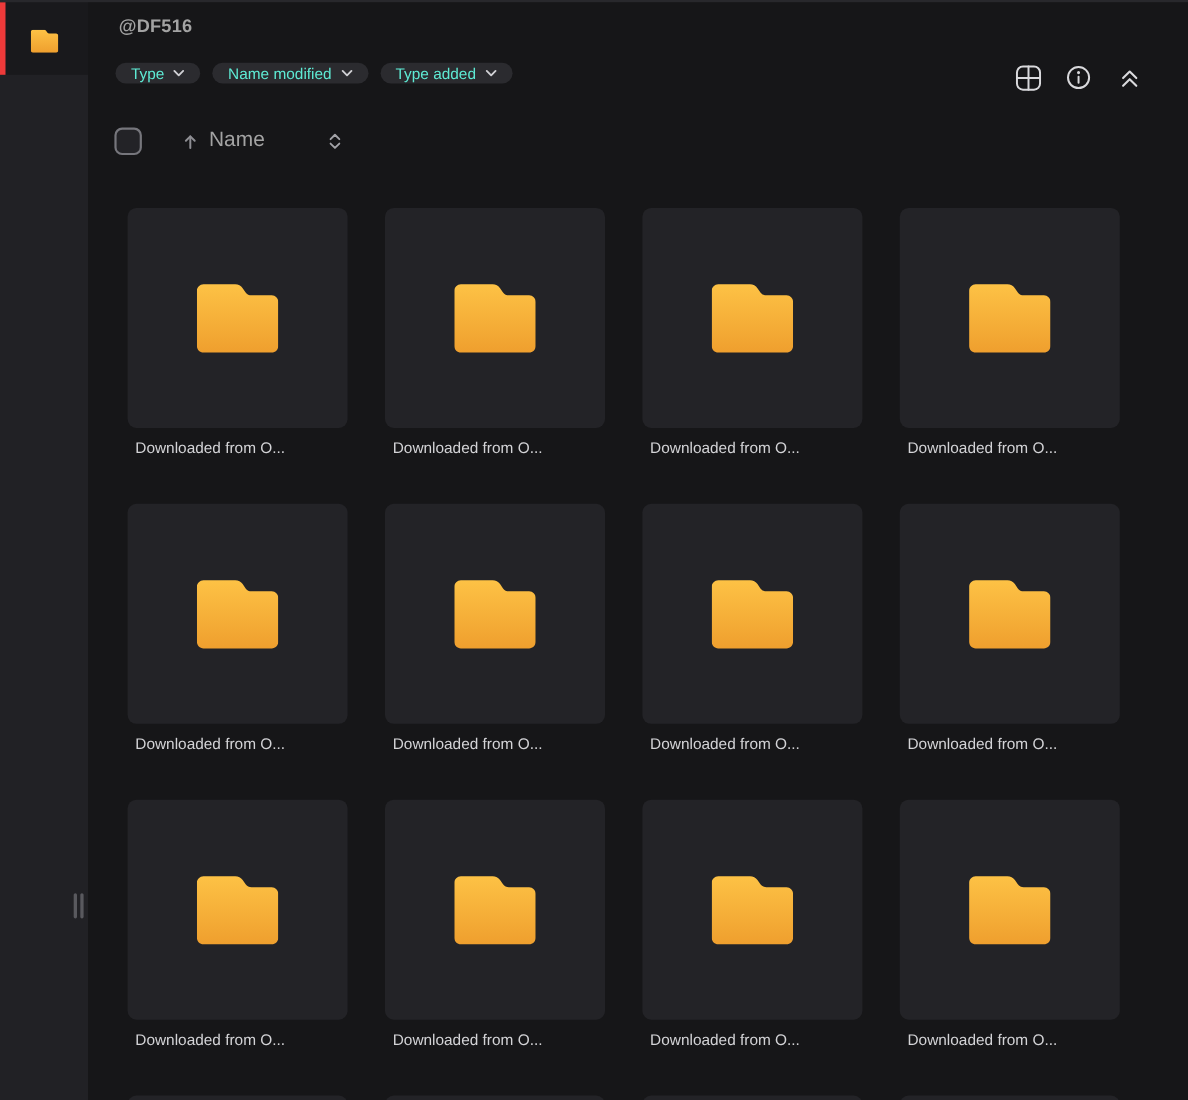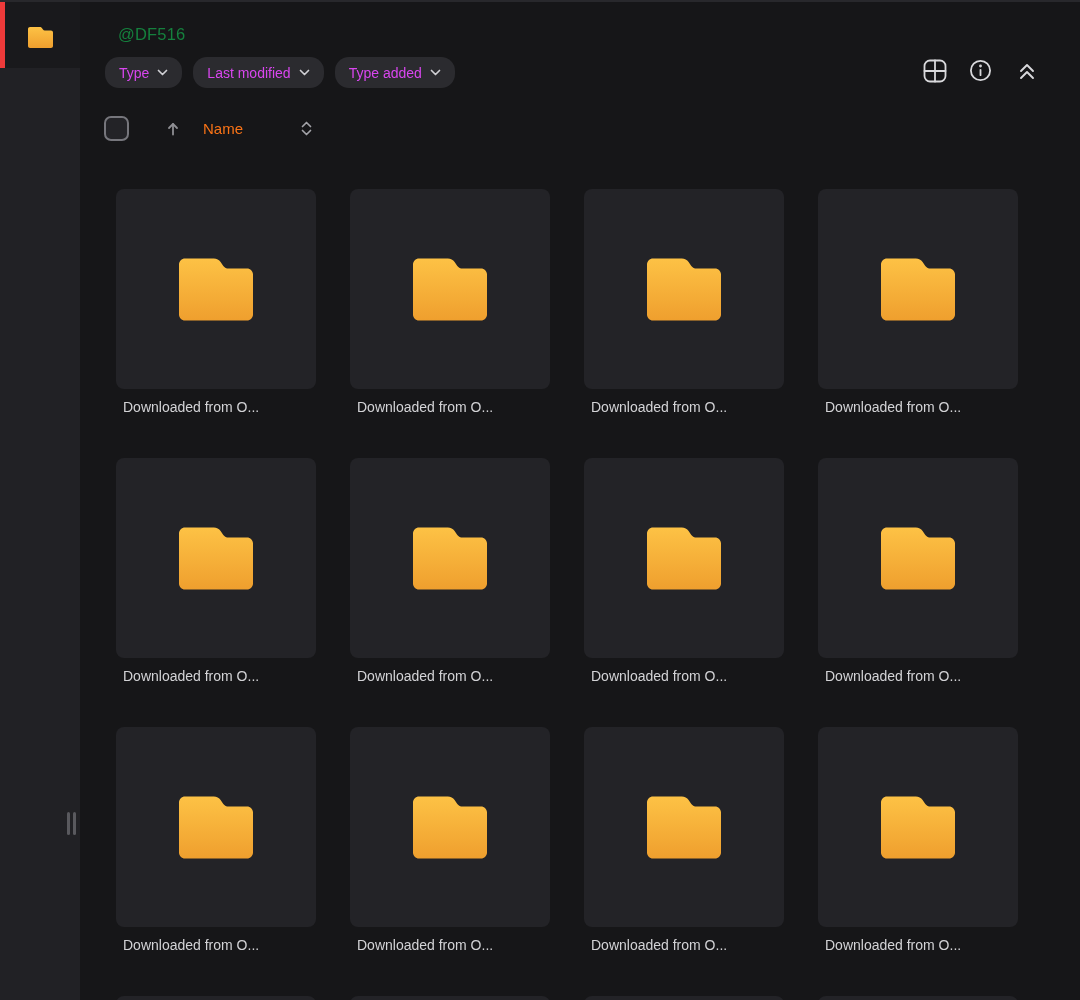--- a/index.html
+++ b/index.html
@@ -31,45 +31,45 @@
   .resize-handle {
     position: absolute; left: 67px; top: 812px;
     display: flex; gap: 3px; cursor: col-resize;
   }
   .resize-handle span {
     width: 3px; height: 23px; background: #59595e; border-radius: 2px;
   }
   
   .main { position: absolute; left: 80px; top: 0; right: 0; bottom: 0; background: #161618; }
   .page-title {
-    position: absolute; left: 28px; top: 15px; margin: 10px;
-    font-size: 16.5px; font-weight: 400; color: #15803d; letter-spacing: .2px;
+    position: absolute; left: 28px; top: 15px; margin: 0;
+    font-size: 16.5px; font-weight: 700; color: #a3a3a3; letter-spacing: .2px;
   }
   
   .chips { position: absolute; left: 25px; top: 57px; display: flex; gap: 11px; }
   .chip {
-    height: 31px; padding: 0 14px; background: #2b2b2f; border-radius: 14px;
+    height: 19px; padding: 0 14px; background: #2b2b2f; border-radius: 14px;
     display: flex; align-items: center; gap: 8px;
-    color: #d946ef; font-size: 14px; cursor: pointer; border: none;
+    color: #5eead4; font-size: 14px; cursor: pointer; border: none;
   }
   
   .actions { position: absolute; top: 57px; right: 40px; display: flex; align-items: center; gap: 19px; }
   .icon-btn {
     width: 27px; height: 27px; display: flex; align-items: center; justify-content: center;
     background: none; border: none; padding: 0; cursor: pointer;
   }
   
   .list-header { position: absolute; left: 24px; top: 115px; display: flex; align-items: center; height: 26px; }
   .checkbox {
     width: 25px; height: 25px; box-sizing: border-box;
     border: 2px solid #76767c; border-radius: 7px; background: #232327; cursor: pointer;
   }
   .sort {
-    display: flex; align-items: center; gap: 23px; margin-left: 37px;
-    color: #f97316; font-size: 15px; cursor: pointer;
+    display: flex; align-items: center; gap: 10px; margin-left: 37px;
+    color: #a3a3a3; font-size: 19px; cursor: pointer;
   }
   .sort-toggle { margin-left: 57px; cursor: pointer; display: flex; align-items: center; }
   
   .grid {
     position: absolute; left: 36px; top: 189px; width: 910px;
     display: grid; grid-template-columns: repeat(4, 200px);
     column-gap: 34px; row-gap: 41px;
   }
   .item { width: 168px; cursor: pointer; }
   .tile {
@@ -115,21 +115,21 @@
   <h1 class="page-title">@DF516</h1>
 
   <div class="chips">
     <button class="chip">
       <span>Type</span>
       <svg width="11" height="7" viewBox="0 0 11 7" fill="none" stroke="#d0d0d4" stroke-width="1.7" stroke-linecap="round" stroke-linejoin="round">
         <path d="M1.5 1.5 L5.5 5.5 L9.5 1.5"></path>
         </svg>
     </button>
     <button class="chip">
-      <span>Last modified</span>
+      <span>Name modified</span>
       <svg width="11" height="7" viewBox="0 0 11 7" fill="none" stroke="#d0d0d4" stroke-width="1.7" stroke-linecap="round" stroke-linejoin="round">
         <path d="M1.5 1.5 L5.5 5.5 L9.5 1.5"></path>
         </svg>
     </button>
     <button class="chip">
       <span>Type added</span>
       <svg width="11" height="7" viewBox="0 0 11 7" fill="none" stroke="#d0d0d4" stroke-width="1.7" stroke-linecap="round" stroke-linejoin="round">
         <path d="M1.5 1.5 L5.5 5.5 L9.5 1.5"></path>
         </svg>
     </button>

